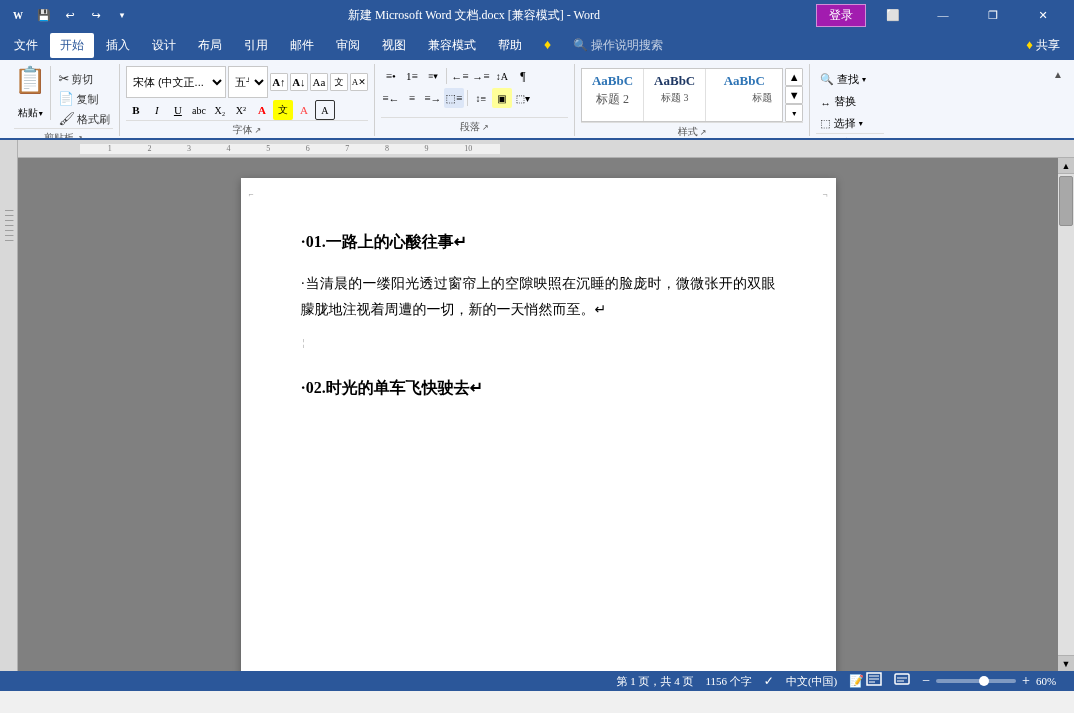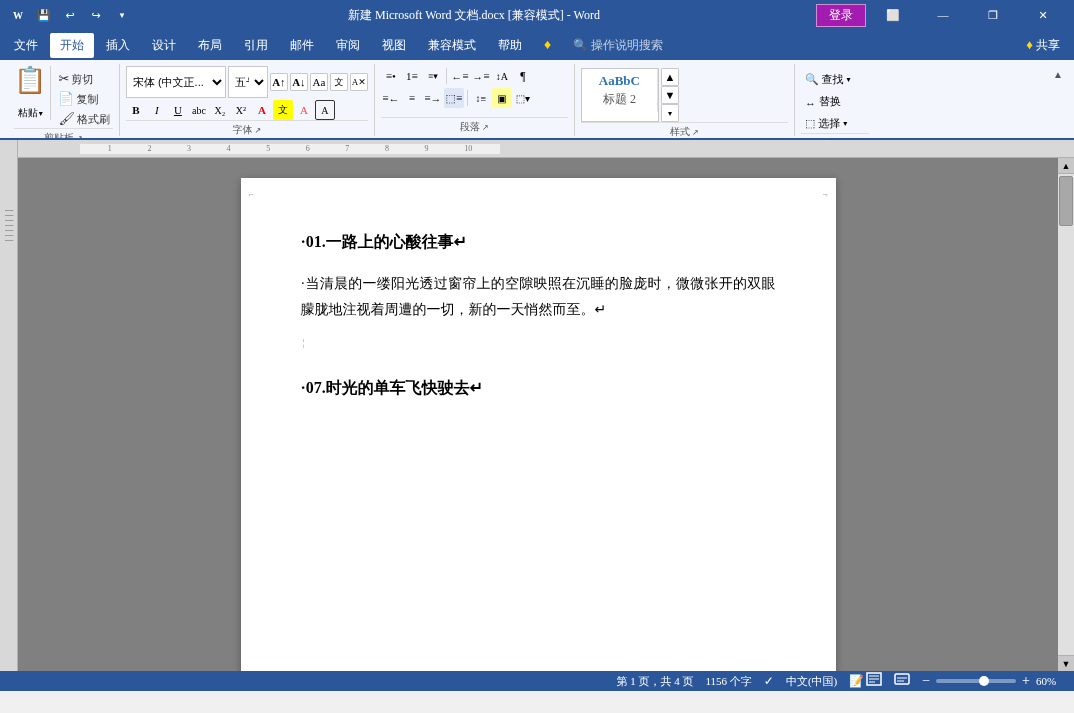--- a/index.html
+++ b/index.html
@@ -273,21 +273,21 @@
     </div>
     <div class="rg-bottom">
       <span>段落</span>
       <span class="expand-icon">↗</span>
     </div>
   </div>
 
   <div class="rg" style="min-width: 220px;">
     <div class="rg-top">
       <div style="display:flex; align-items:flex-start; gap:2px; padding-top:2px;">
-        <div style="display:flex; gap:15px; border:1px solid #c8c8c8; background:white; height:54px; overflow:hidden;flex-direction:column;">
+        <div style="display:flex; gap:0; border:1px solid #c8c8c8; background:white; height:54px; overflow:hidden;">
           <div style="display:flex; flex-direction:column; align-items:center; padding: 4px 10px; border-right:1px solid #e0e0e0; cursor:pointer; min-width:60px;">
             <div style="font-size:13px; font-weight:bold; color:#2e74b5;">AaBbC</div>
             <div style="font-size:12px; color:#555; margin-top:2px;">标题 2</div>
           </div>
           <div style="display:flex; flex-direction:column; align-items:center; padding: 4px 10px; border-right:1px solid #e0e0e0; cursor:pointer; min-width:60px;">
             <div style="font-size:13px; font-weight:bold; color:#1f3864;">AaBbC</div>
             <div style="font-size:10px; color:#555; margin-top:2px;">标题 3</div>
           </div>
           <div style="display:flex; flex-direction:column; align-items:center; padding: 4px 10px; cursor:pointer; min-width:60px;">
             <div style="font-size:13px; font-weight:bold; color:#2e74b5;">AaBbC</div>
@@ -369,21 +369,21 @@
 
           <div class="page-marker tl">⌐</div>
           <div class="page-marker tr">¬</div>
 
           <h2 class="doc-heading1" style="font-family:'宋体',SimSun,serif; font-size:16px; font-weight:bold; margin-bottom:14px; color:#000;">·01.一路上的心酸往事↵</h2>
 
           <p class="doc-para" style="font-family:'宋体',SimSun,serif; font-size:14px; line-height:1.9; text-align:justify; color:#000;">·当清晨的一缕阳光透过窗帘上的空隙映照在沉睡的脸庞时，微微张开的双眼朦胧地注视着周遭的一切，新的一天悄然而至。↵</p>
 
           <div style="height:20px; color:#999; font-size:10px; padding-left:2px;">¦</div>
 
-          <h2 class="doc-heading2" style="font-family:'宋体',SimSun,serif; font-size:16px; font-weight:bold; margin-bottom:14px; margin-top:20px; color:#000;">·07.时光的单车飞快驶去↵</h2>
+          <h2 class="doc-heading2" style="font-family:'宋体',SimSun,serif; font-size:16px; font-weight:bold; margin-bottom:14px; margin-top:20px; color:#000;">·02.时光的单车飞快驶去↵</h2>
 
         </div>
       </div>
 
       <div style="width:16px; background:#e0e0e0; display:flex; flex-direction:column; align-items:center; flex-shrink:0;">
         <div style="width:16px; height:16px; background:#c8c8c8; display:flex; align-items:center; justify-content:center; font-size:9px; cursor:pointer; border-bottom:1px solid #b0b0b0;">▲</div>
         <div style="flex:1; display:flex; flex-direction:column; align-items:center; padding:2px 0;">
           <div style="width:14px; height:50px; background:#a8a8a8; border-radius:2px; cursor:pointer; border:1px solid #909090;"></div>
         </div>
         <div style="width:16px; height:16px; background:#c8c8c8; display:flex; align-items:center; justify-content:center; font-size:9px; cursor:pointer; border-top:1px solid #b0b0b0;">▼</div>

